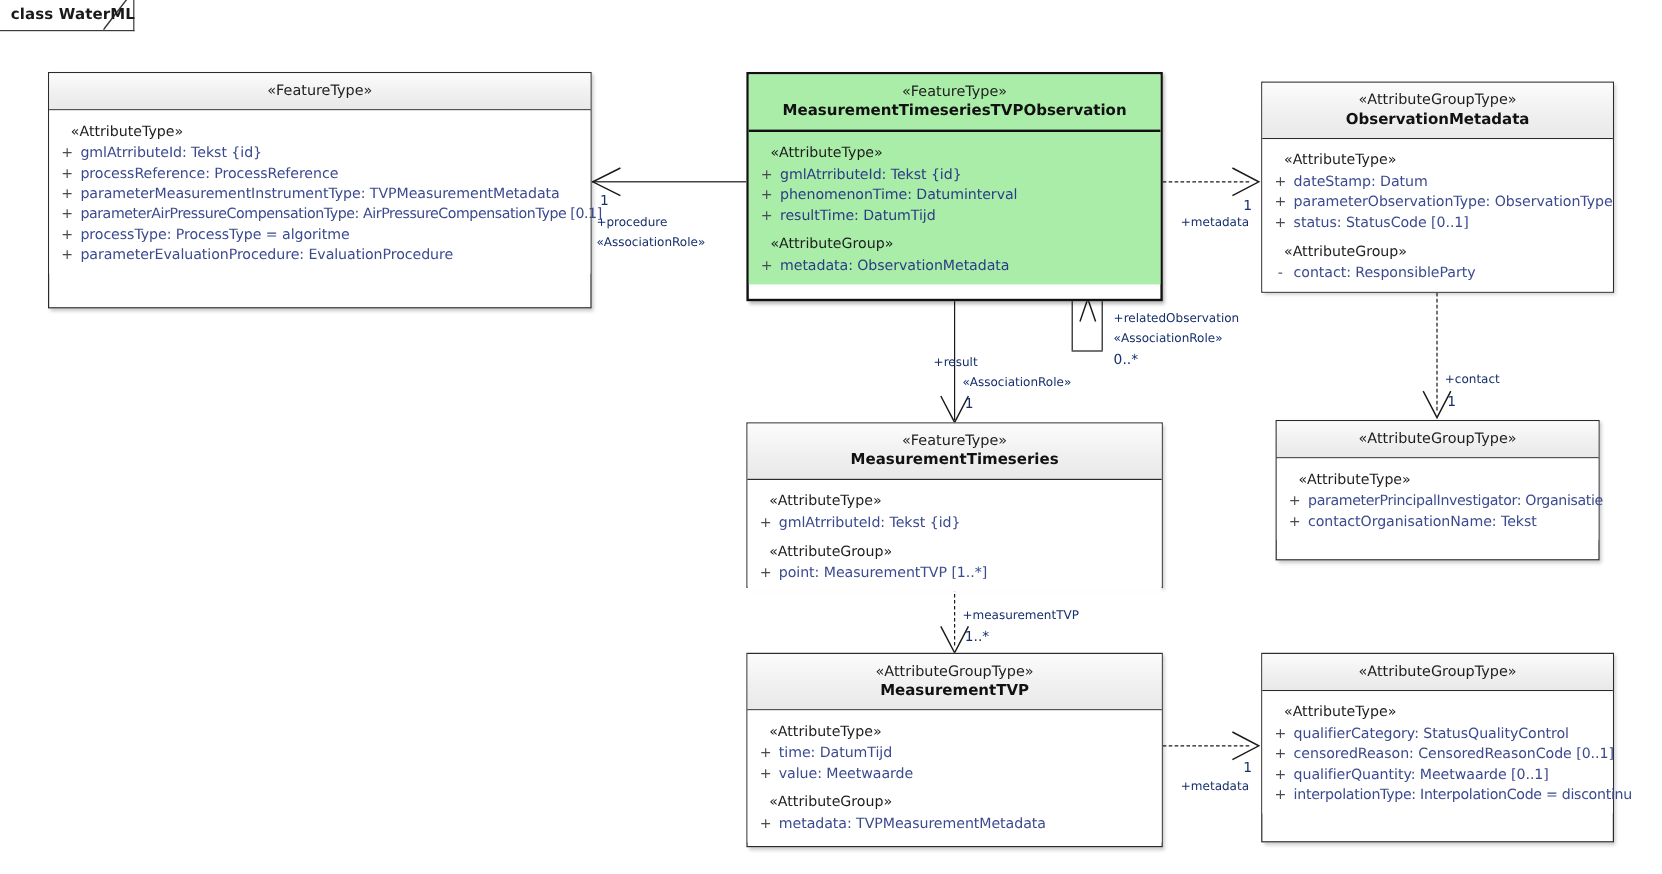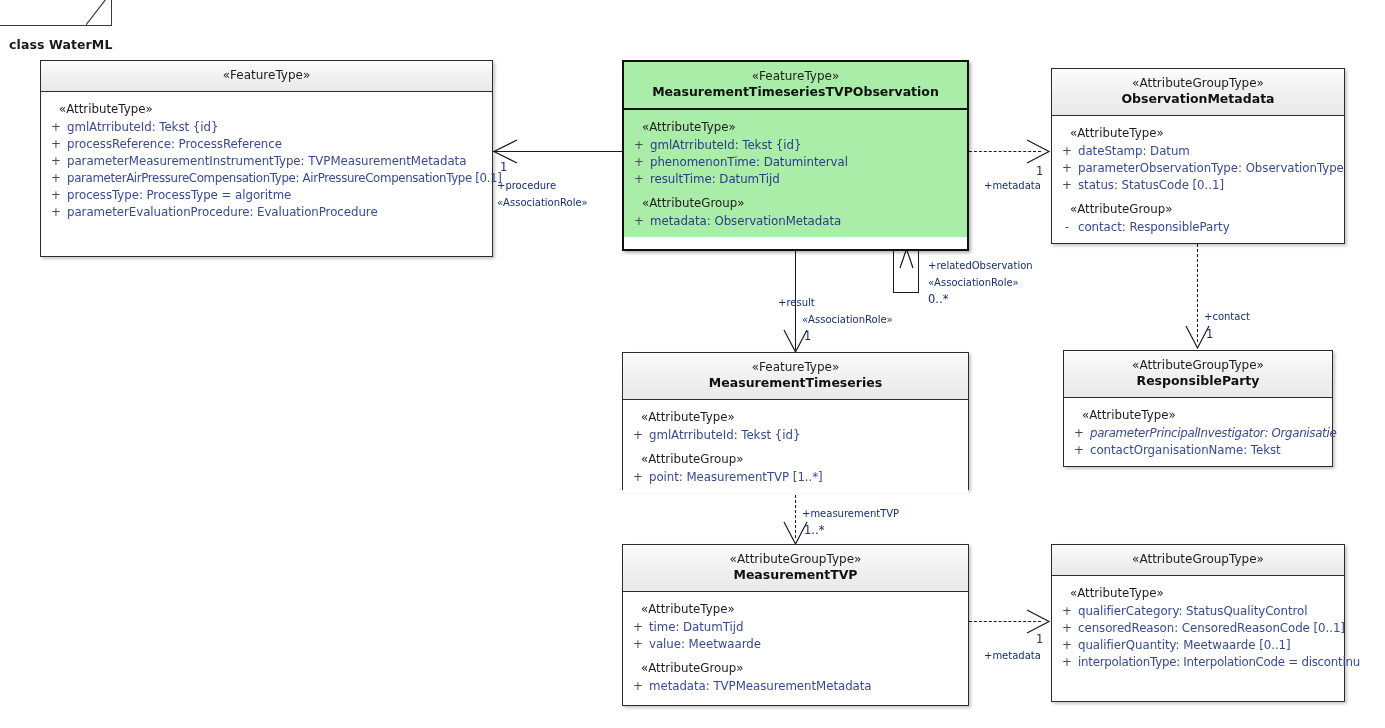--- a/index.html
+++ b/index.html
@@ -33,21 +33,20 @@
     overflow:hidden;
   }
   .tab-label{
     position:absolute;
     left:9px; top:4px;
     font-size:12.5px;
     font-weight:bold;
     color:#1a1a1a;
     letter-spacing:.1px;
     white-space:nowrap;
-    margin-top:33px;
   }
 
   
   .uml-class{
     position:absolute;
     box-sizing:border-box;
     border:1px solid #2b2b2b;
     background:#ffffff;
     box-shadow:2px 2px 3px rgba(0,0,0,.22);
   }
@@ -333,27 +332,26 @@
       <div class="attr">
         <span class="vis">+</span>
         <span class="txt">point: MeasurementTVP [1..*]</span>
       </div>
     </div>
   </div>
 
   <div class="uml-class" style="left:1063px;top:350px;width:270px;height:117px;">
     <div class="uml-head">
       <div class="stereotype">«AttributeGroupType»</div>
-      <div class="classname">ResponsibleParty</div>
-    </div>
-    <div class="uml-body">
-      <div class="grp-label">«AttributeType»</div>
-      <div class="attr">
-        <span class="vis">+</span>
-        <span class="txt" style="letter-spacing:-0.3px;font-style:italic;">parameterPrincipalInvestigator: Organisatie</span>
+    </div>
+    <div class="uml-body">
+      <div class="grp-label">«AttributeType»</div>
+      <div class="attr">
+        <span class="vis">+</span>
+        <span class="txt" style="letter-spacing:-0.3px;">parameterPrincipalInvestigator: Organisatie</span>
       </div>
       <div class="attr">
         <span class="vis">+</span>
         <span class="txt">contactOrganisationName: Tekst</span>
       </div>
     </div>
   </div>
 
   <div class="uml-class" style="left:622px;top:544px;width:347px;height:162px;">
     <div class="uml-head">

